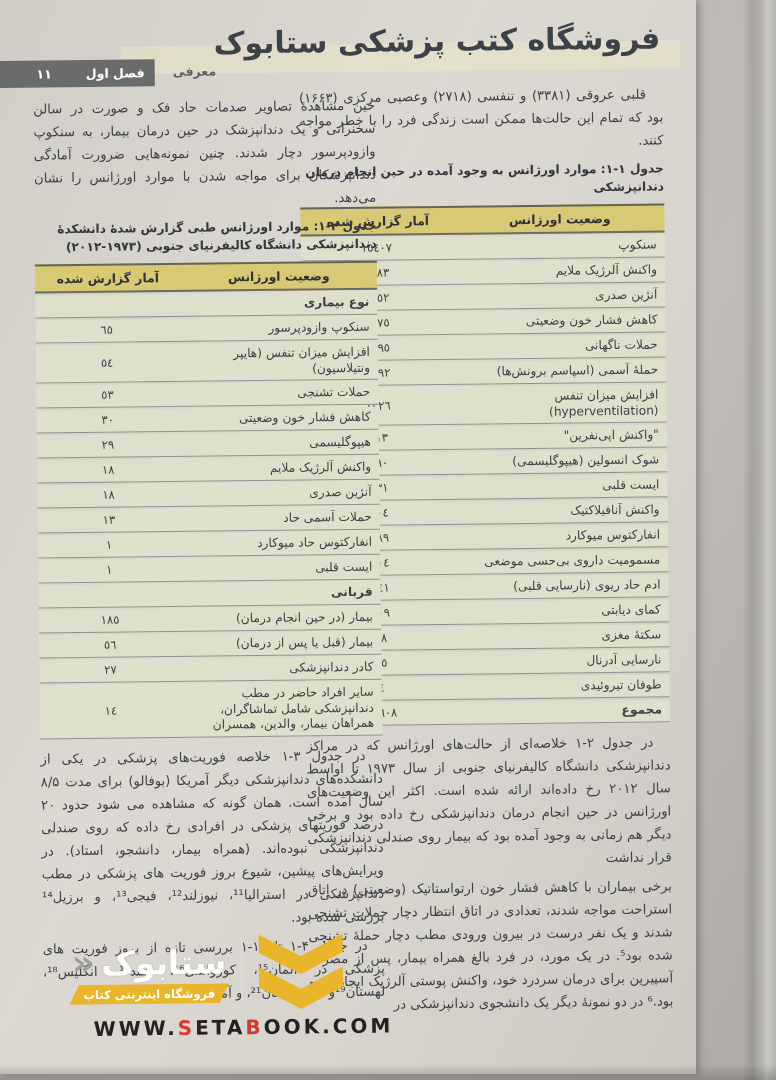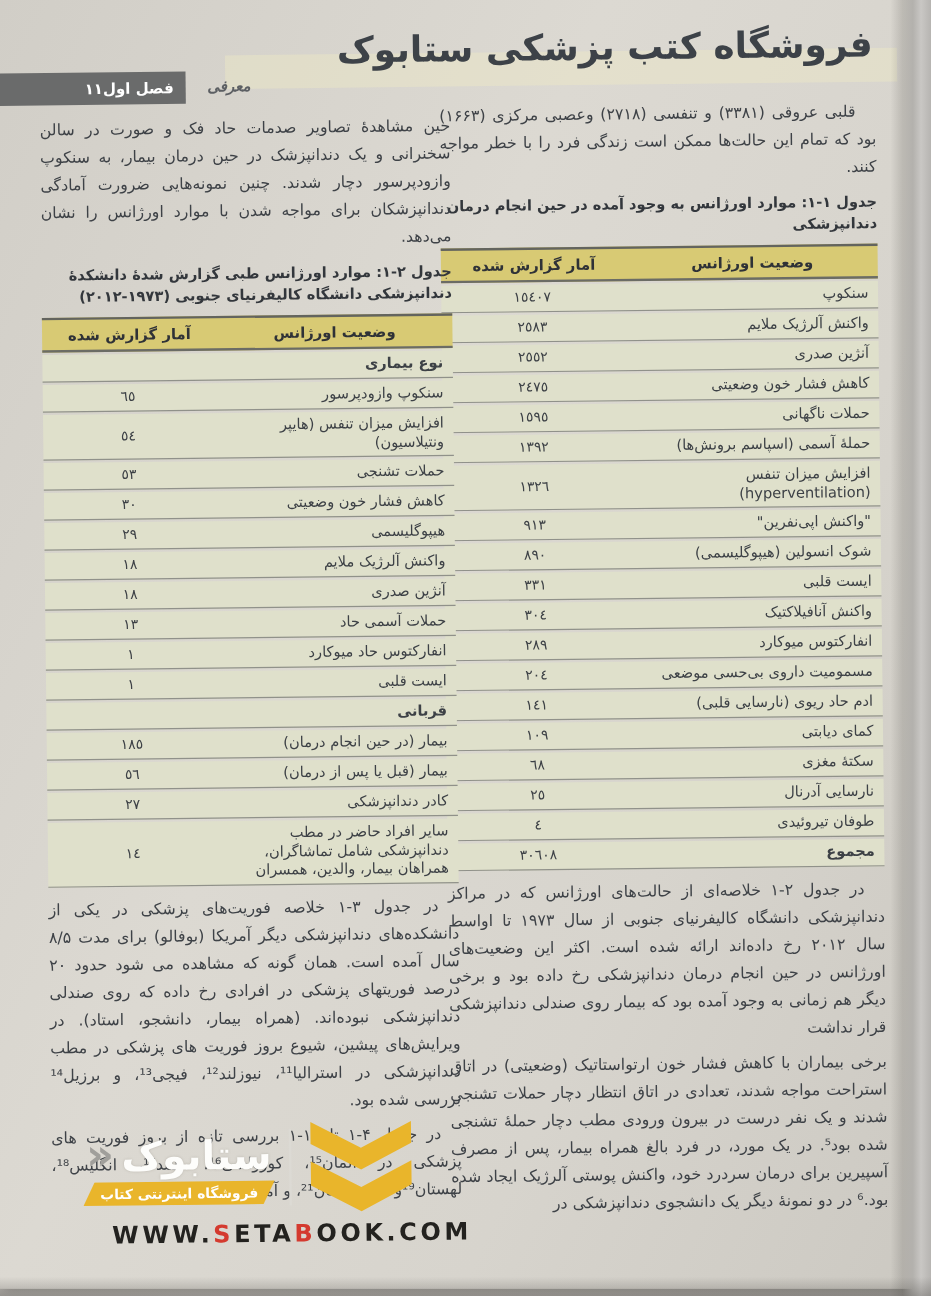--- a/index.html
+++ b/index.html
@@ -3,43 +3,42 @@
 <meta charset="utf-8">
 <style>
   html,body{margin:0;padding:0;}
   body{
     width:776px;height:1080px;overflow:hidden;
     background:linear-gradient(125deg,#b2afaa,#c0bdb8 60%,#aeaba6);
     font-family:"DejaVu Sans",sans-serif;
   }
   .photo{position:relative;width:776px;height:1080px;overflow:hidden;}
   .page{
-    position:absolute;left:0;top:0;width:752px;height:1074px;
+    position:absolute;left:0;top:0;width:696px;height:1074px;
     background:linear-gradient(115deg,#d1cec7 0%,#dcd9d2 40%,#d7d4cd 70%,#ccc9c2 100%);
     box-shadow:3px 0 8px rgba(40,38,35,.35);
-    padding-left:11px;
   }
   .edge-right{position:absolute;top:0;right:0;width:34px;height:100%;
     background:linear-gradient(to right,rgba(90,88,84,0) 0%,rgba(90,88,84,.22) 30%,#b3b1ad 55%,#c9c7c4 75%,#b6b4b1 100%);}
   .edge-bottom{position:absolute;bottom:0;left:0;width:100%;height:16px;
     background:linear-gradient(to bottom,rgba(60,58,55,0),rgba(60,58,55,.30));}
   .content{position:absolute;inset:0;transform:rotate(-0.65deg);transform-origin:50% 50%;}
 
   .wm-band{position:absolute;top:44px;right:10px;width:560px;height:28px;
     background:rgba(238,232,198,.45);}
   .wm-title{position:absolute;top:24px;right:30px;direction:rtl;
     font-size:30px;font-weight:bold;color:#3d4248;}
 
   .chapbar{position:absolute;top:57px;left:-6px;width:166px;height:27px;background:#6a6b6b;
     display:flex;align-items:center;justify-content:flex-end;color:#fff;
     font-size:12.5px;font-weight:bold;}
-  .chapbar .num{margin-left:0;letter-spacing:1px;}
+  .chapbar .num{margin-left:0;margin-right:34px;letter-spacing:1px;}
   .chapbar .chap{margin-right:10px;direction:rtl;text-align:center;}
   .sec-label{position:absolute;top:62px;left:178px;font-size:12.5px;font-weight:bold;
-    color:#5c5f63;direction:rtl;font-style:italic;}
+    color:#5c5f63;direction:rtl;}
 
   .col-right{position:absolute;top:86px;right:28px;width:364px;}
   .col-left{position:absolute;top:94px;left:38px;width:342px;}
 
   .p{font-size:13.2px;line-height:23px;color:#3e4247;text-align:justify;direction:rtl;margin:0 0 6px;}
   .indent{text-indent:17px;}
   .cap{font-size:12.2px;font-weight:bold;color:#33373c;direction:rtl;line-height:18px;
     margin:8px 0 8px;text-align:right;}
 
   .tbl{margin-bottom:8px;}

